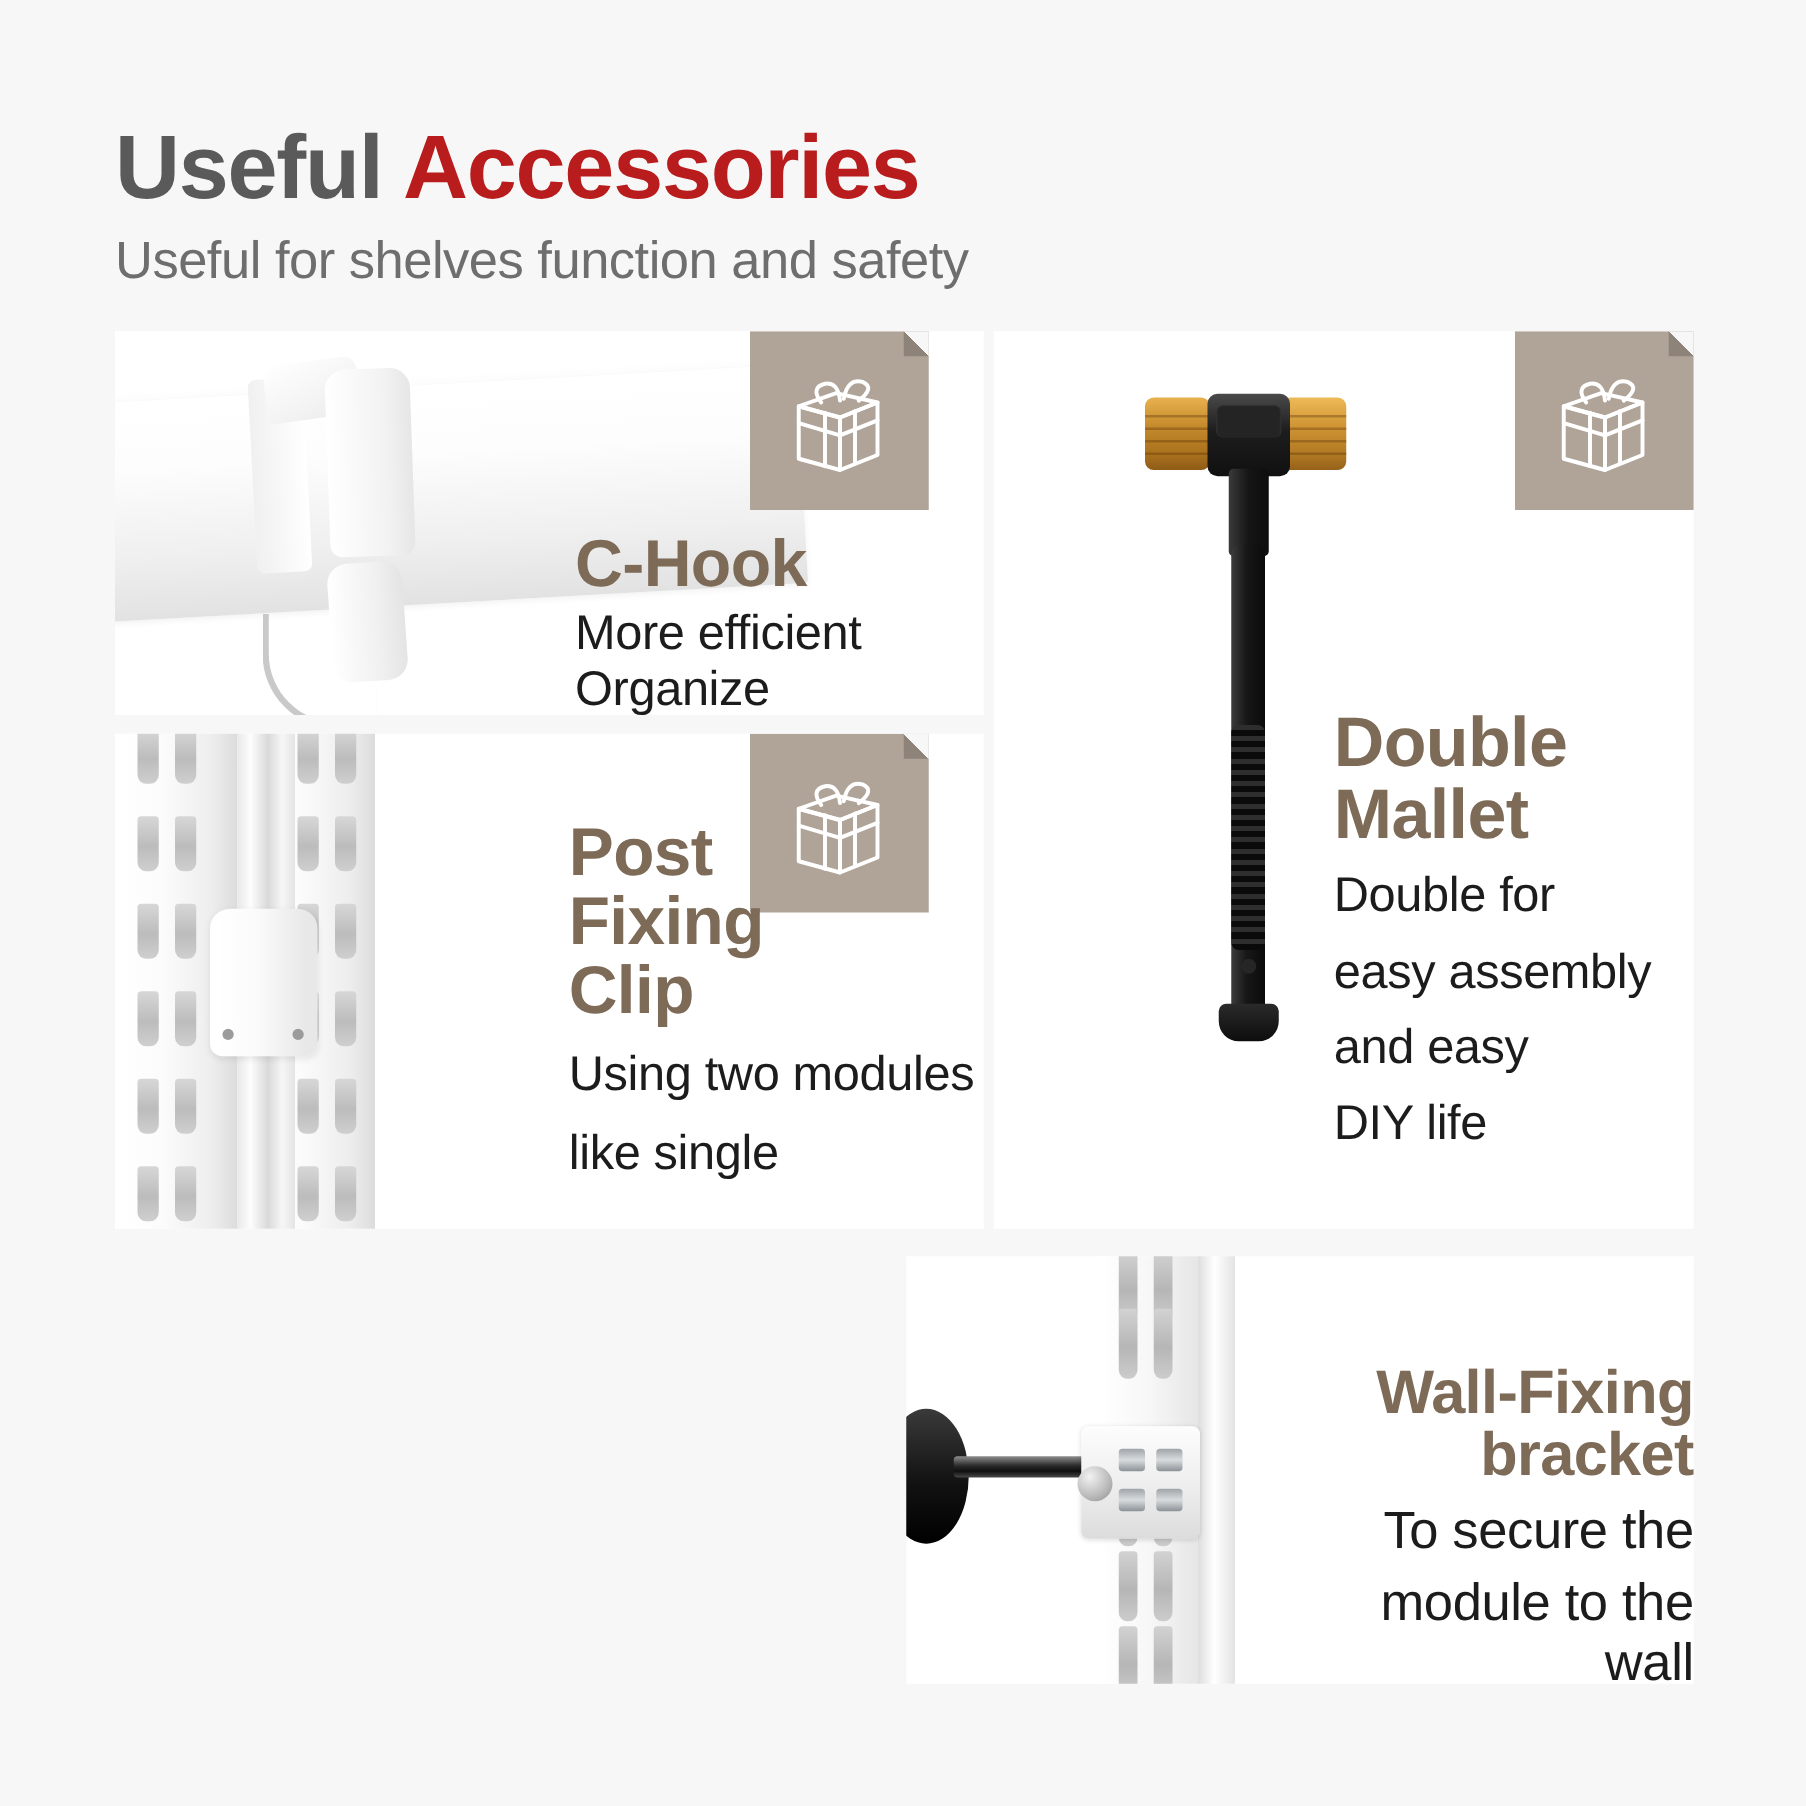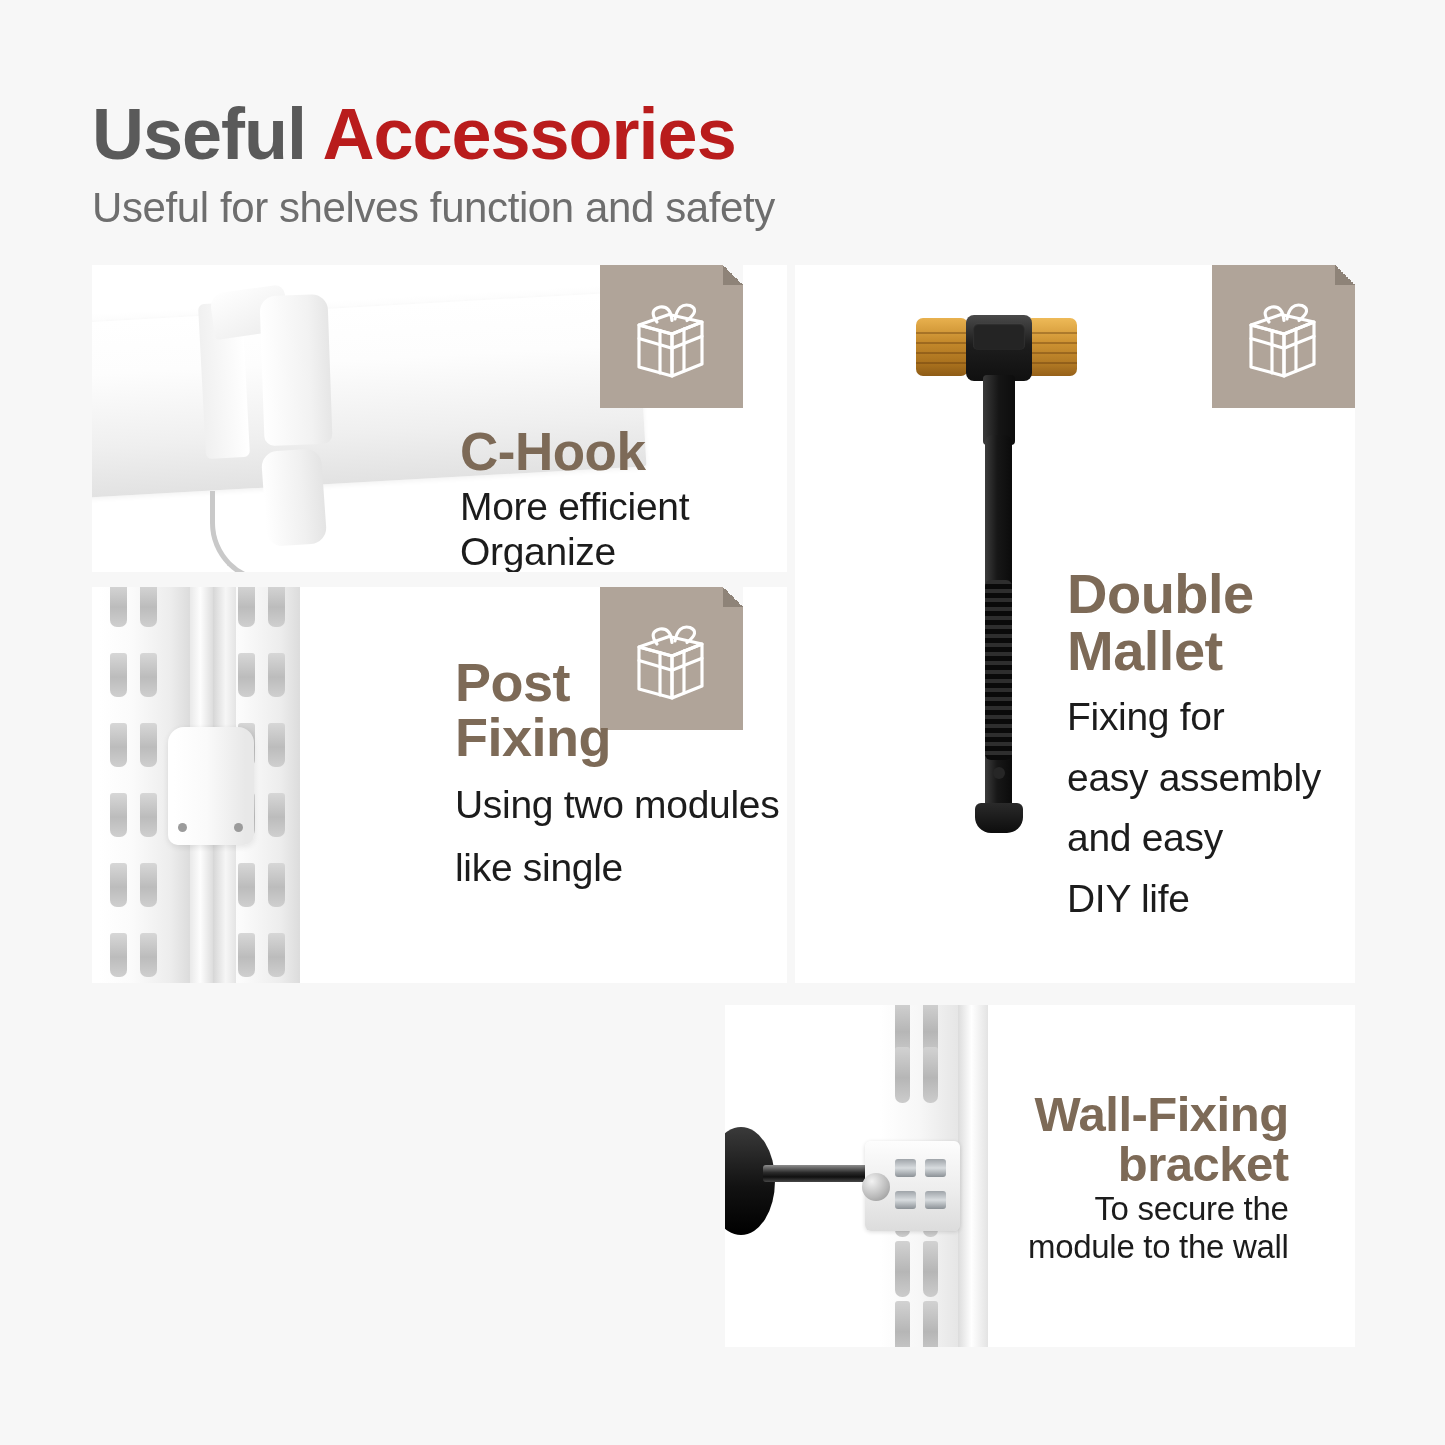--- a/index.html
+++ b/index.html
@@ -65,21 +65,21 @@
   .t-mal{ left:272px; top:300px; }
   .t-mal .head{ font-size:56px; }
   .t-mal .desc{ font-size:39px; margin-top:16px; }
 
   .t-cap{ left:340px; top:85px; }
   .t-cap .head{ font-size:49px; }
   .t-cap .desc{ font-size:39px; margin-top:10px; }
 
   .t-wall{ left:303px; top:85px;text-align:right; }
   .t-wall .head{ font-size:49px; }
-  .t-wall .desc{ font-size:33px; }
+  .t-wall .desc{ font-size:42px; margin-top:10px; }
 
   
   .art{ position:absolute; inset:0; }
 
   
   .beam{
     position:absolute; left:-10px; top:42px; width:560px; height:175px;
     background:linear-gradient(180deg,#ffffff 0%,#fdfdfd 30%,#efefef 72%,#e2e2e2 100%);
     transform:rotate(-3.2deg);
     border-radius:3px;
@@ -376,20 +376,21 @@
           <path d="M22 22 q-6 -8 2 -10 q7 -1 8 9"></path>
           <path d="M34 20 q2 -11 10 -9 q7 3 -2 10"></path>
         </g>
       </svg>
       <div class="fold"></div>
     </div>
 
     <div class="txt t-clip">
       <div class="head">Post</div>
       <div class="head">Fixing</div>
+      <div class="head">Clip</div>
       <div class="desc">Using two modules</div>
       <div class="desc">like single</div>
     </div>
   </div>
 
   <div class="card c-mallet">
     <div class="art">
       <div class="mallet">
         <div class="m-face left">
           <div class="m-ring" style="top:14px;"></div>
@@ -425,21 +426,21 @@
           <path d="M22 22 q-6 -8 2 -10 q7 -1 8 9"></path>
           <path d="M34 20 q2 -11 10 -9 q7 3 -2 10"></path>
         </g>
       </svg>
       <div class="fold"></div>
     </div>
 
     <div class="txt t-mal">
       <div class="head">Double</div>
       <div class="head">Mallet</div>
-      <div class="desc">Fixing for</div>
+      <div class="desc">Double for</div>
       <div class="desc">easy assembly</div>
       <div class="desc">and easy</div>
       <div class="desc">DIY life</div>
     </div>
   </div>
 
 
   <div class="card c-wall">
     <div class="art">
       <div class="wpost"></div>

